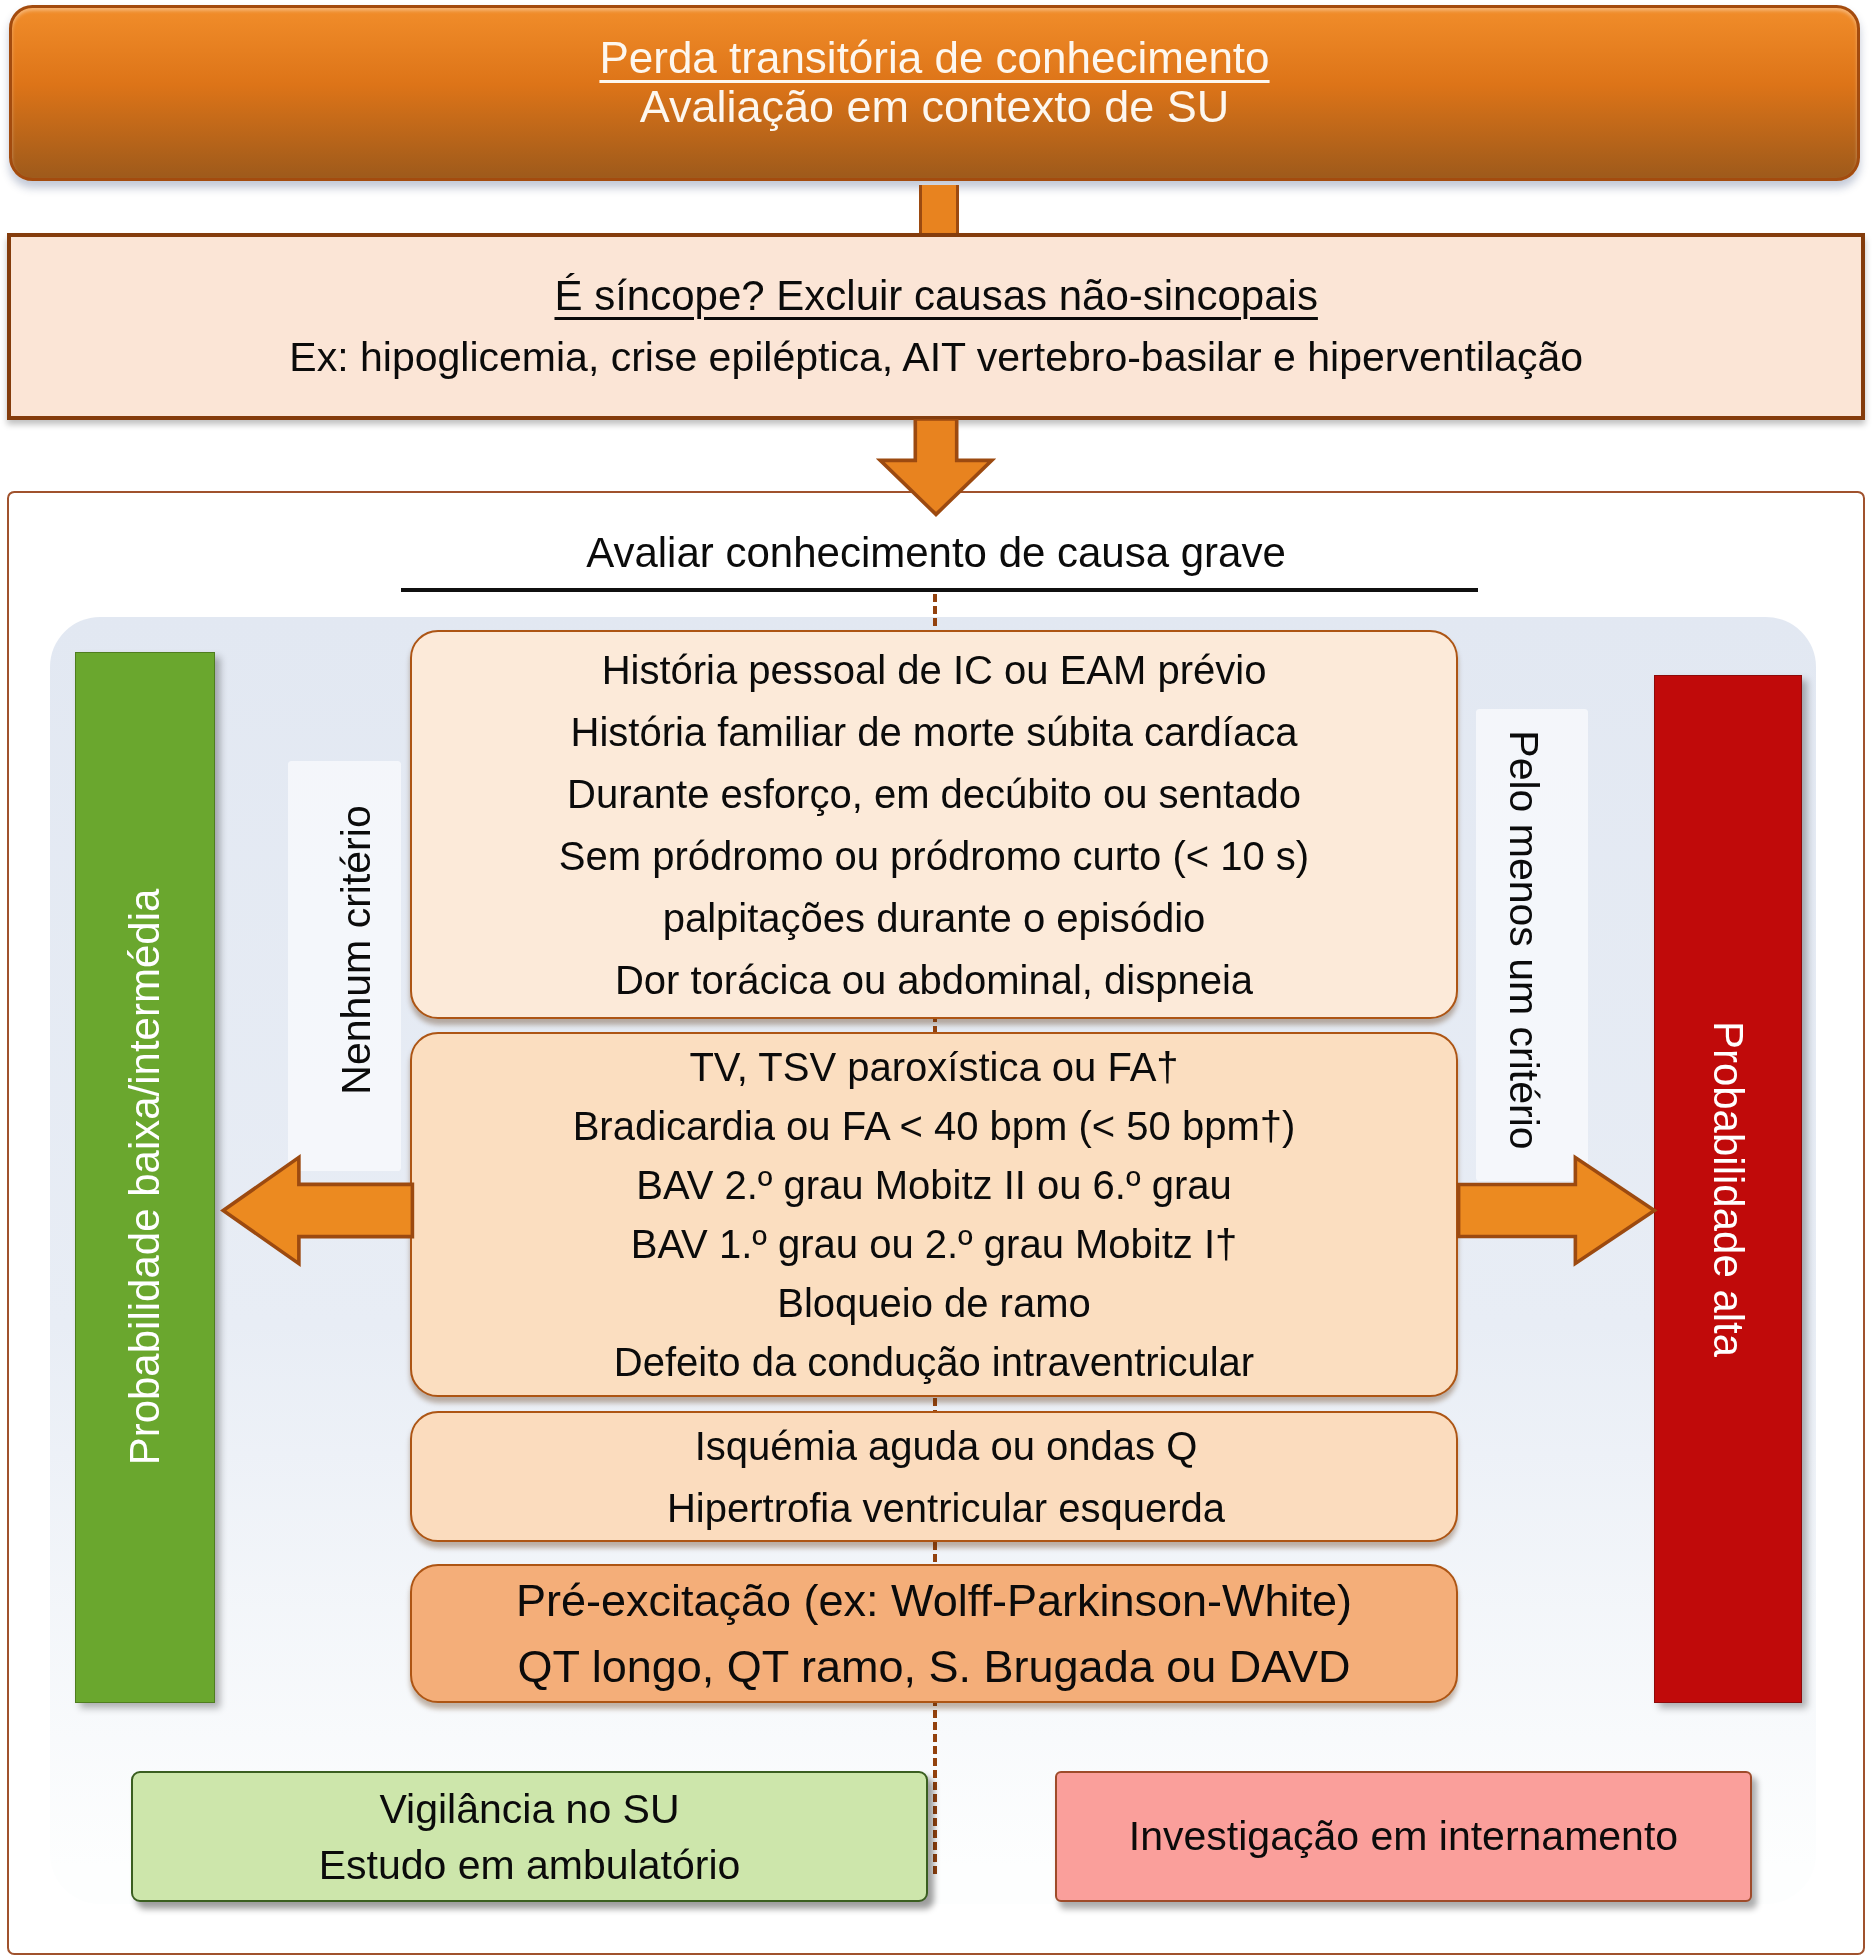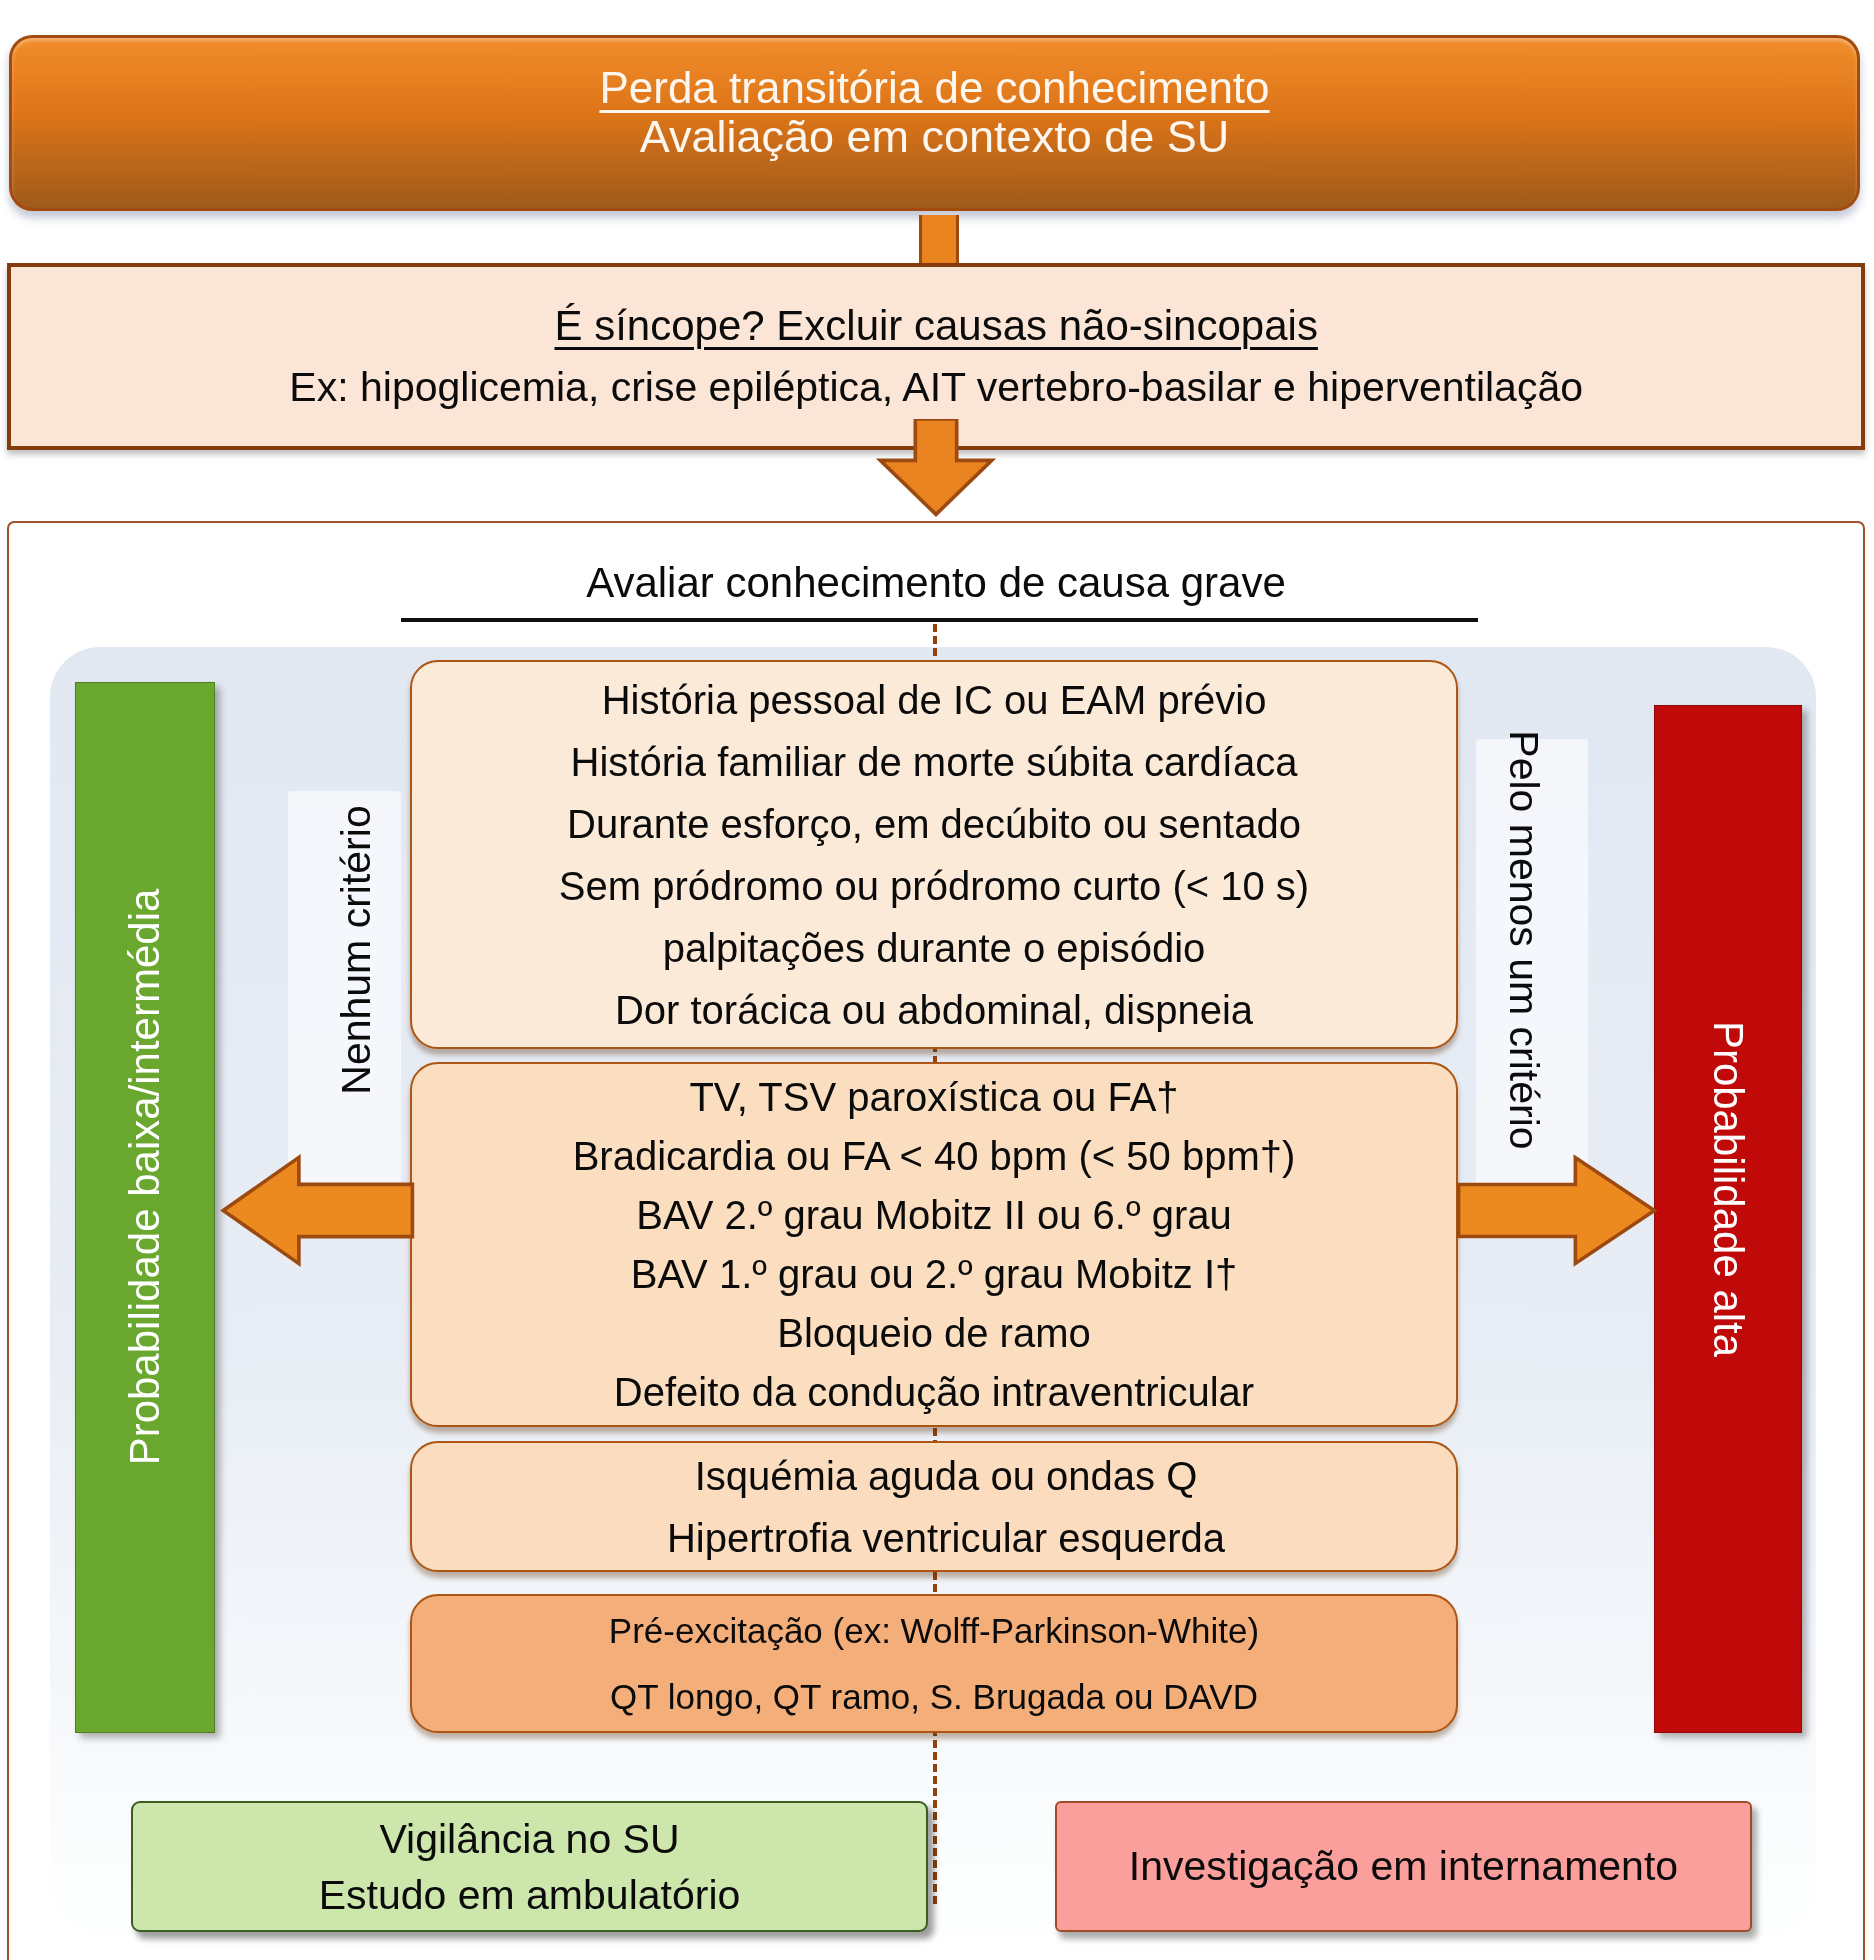--- a/index.html
+++ b/index.html
@@ -1,21 +1,21 @@
 <!DOCTYPE html>
 <html lang="pt" style="--accent-orange: #e8831f; --arrow-border: #9c4a10; --header-top: #f18d2a; --header-bottom: #9e5a1b; --header-border: #a34b0e; --screen-bg: #fbe5d6; --screen-border: #843c0c; --outer-border: #a0522d; --panel-top: #e2e8f2; --panel-mid: #e8edf5; --panel-bottom: #fdfefe; --dash: #93420e; --box-border: #ad5514; --box1-bg: #fcead9; --box2-bg: #fbdec0; --box3-bg: #fbdcbe; --box4-bg: #f4ae79; --green-bar: #6aa72e; --green-border: #4f7d1f; --red-bar: #c00a0a; --red-border: #8d0a0a; --low-box-bg: #cde6ab; --low-box-border: #3a5e20; --high-box-bg: #fa9f9b; --high-box-border: #9e4b2a;font-size:14.4px"><head>
 <meta charset="utf-8">
 <style>
   html,body{margin:0;padding:0;background:#ffffff;}
   .canvas{
     position:relative;width:1875px;height:1960px;background:#fff;
     font-family:"Liberation Sans","DejaVu Sans",sans-serif;color:#0b0b0b;
     overflow:hidden;
   }
-  .abs{position:absolute;margin-top:30px;}
+  .abs{position:absolute;}
   .u{text-decoration:underline;text-decoration-thickness:2.7px;text-underline-offset:7.2px;}
 
   
   .header-box{
     left:9px;top:5.4px;width:1851px;height:176px;border-radius:23.4px;
     border:3.6px solid var(--header-border,#a34b0e);
     background:linear-gradient(180deg,var(--header-top,#f18d2a) 0%,#dd7418 45%,var(--header-bottom,#9e5a1b) 100%);
     box-shadow:0 6.3px 8px rgba(40,60,110,.28), inset 0 2.7px 3.6px rgba(255,255,255,.35);
     text-align:center;color:#fdf7ef;padding-top:25px;box-sizing:border-box;
   }
@@ -65,21 +65,21 @@
     box-shadow:0 5.4px 5.4px rgba(90,45,10,.35);
     display:flex;flex-direction:column;justify-content:center;align-items:center;
     text-align:center;font-size:40px;
   }
   .cbox-history{top:630px;height:389px;background:var(--box1-bg,#fcead9);}
   .cbox-history .line{line-height:62px;}
   .cbox-ecg{top:1032px;height:365px;background:var(--box2-bg,#fbdec0);}
   .cbox-ecg .line{line-height:59px;}
   .cbox-ischemia{top:1411px;height:131px;background:var(--box3-bg,#fbdcbe);padding-left:24px;}
   .cbox-ischemia .line{line-height:62px;}
-  .cbox-preexc{top:1564px;height:139px;background:var(--box4-bg,#f4ae79);font-size:35px;}
+  .cbox-preexc{top:1564px;height:139px;background:var(--box4-bg,#f4ae79);font-size:45px;}
   .cbox-preexc .line{line-height:66px;}
 
   
   .bar{z-index:2;box-sizing:border-box;}
   .bar-low{
     left:75px;top:652px;width:140px;height:1051px;
     background:var(--green-bar,#6aa72e);border:1.8px solid var(--green-border,#4f7d1f);
     box-shadow:4.5px 5.4px 7.2px rgba(0,0,0,.3);
   }
   .bar-high{

